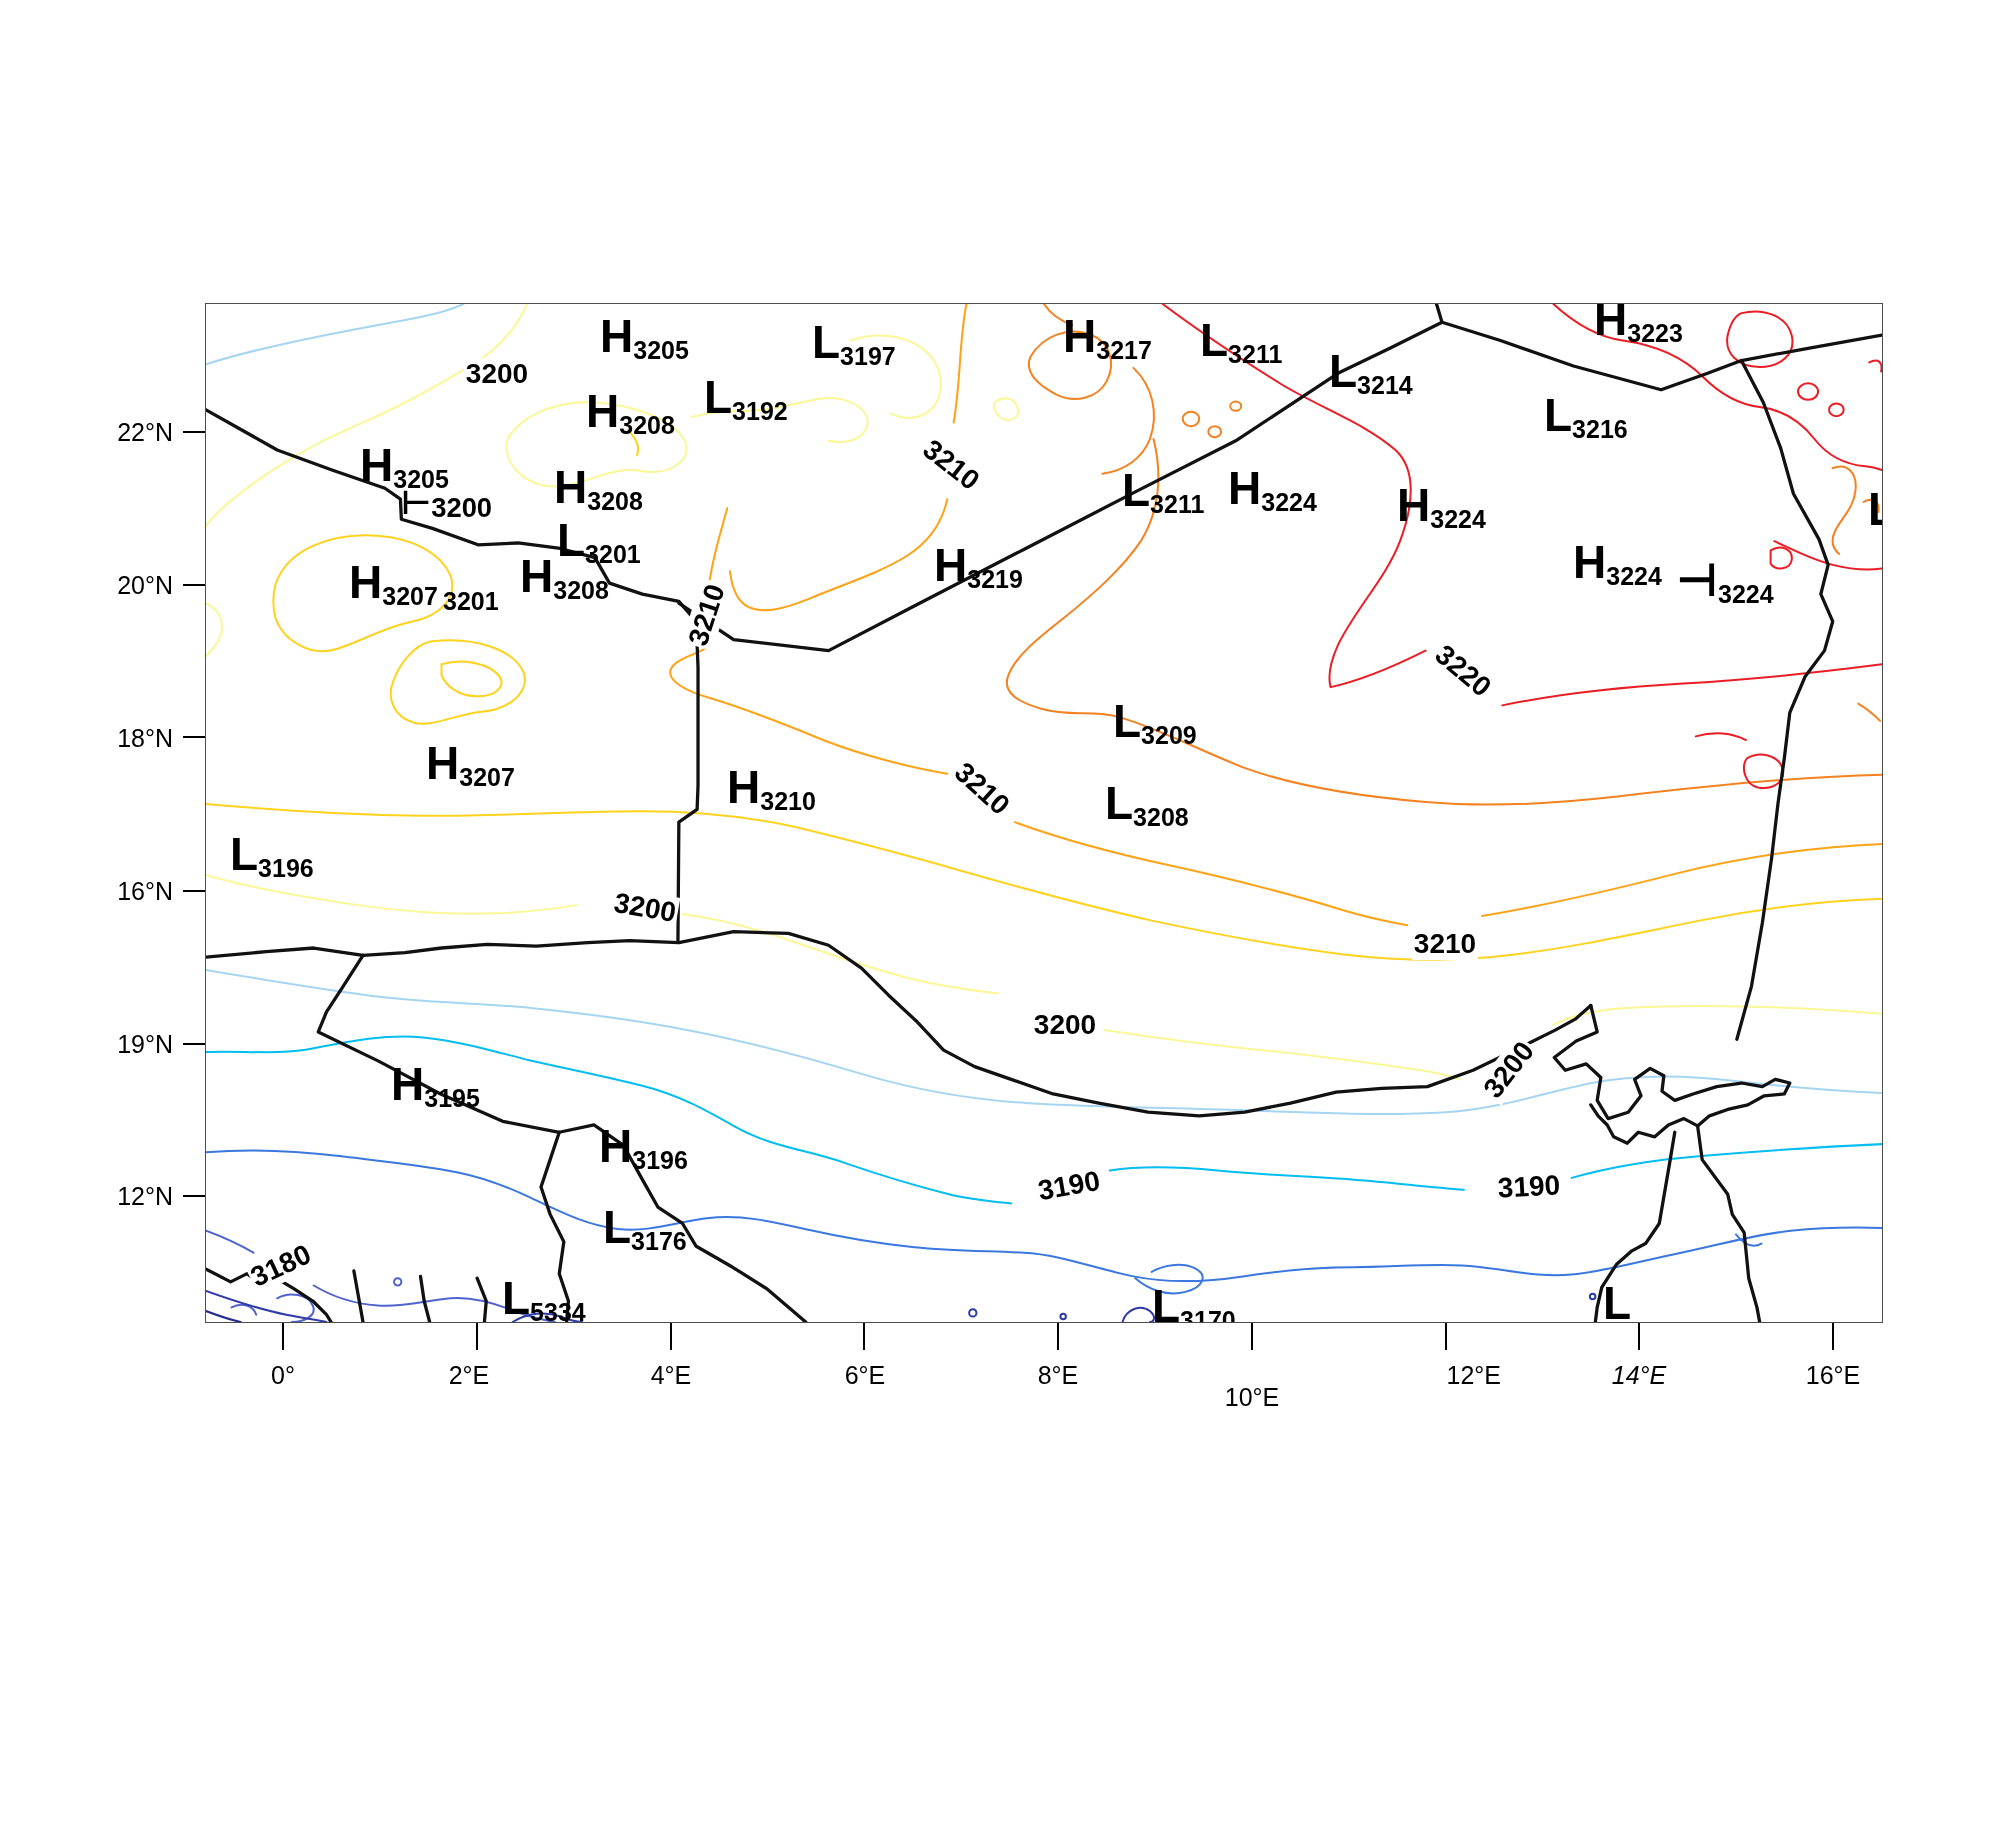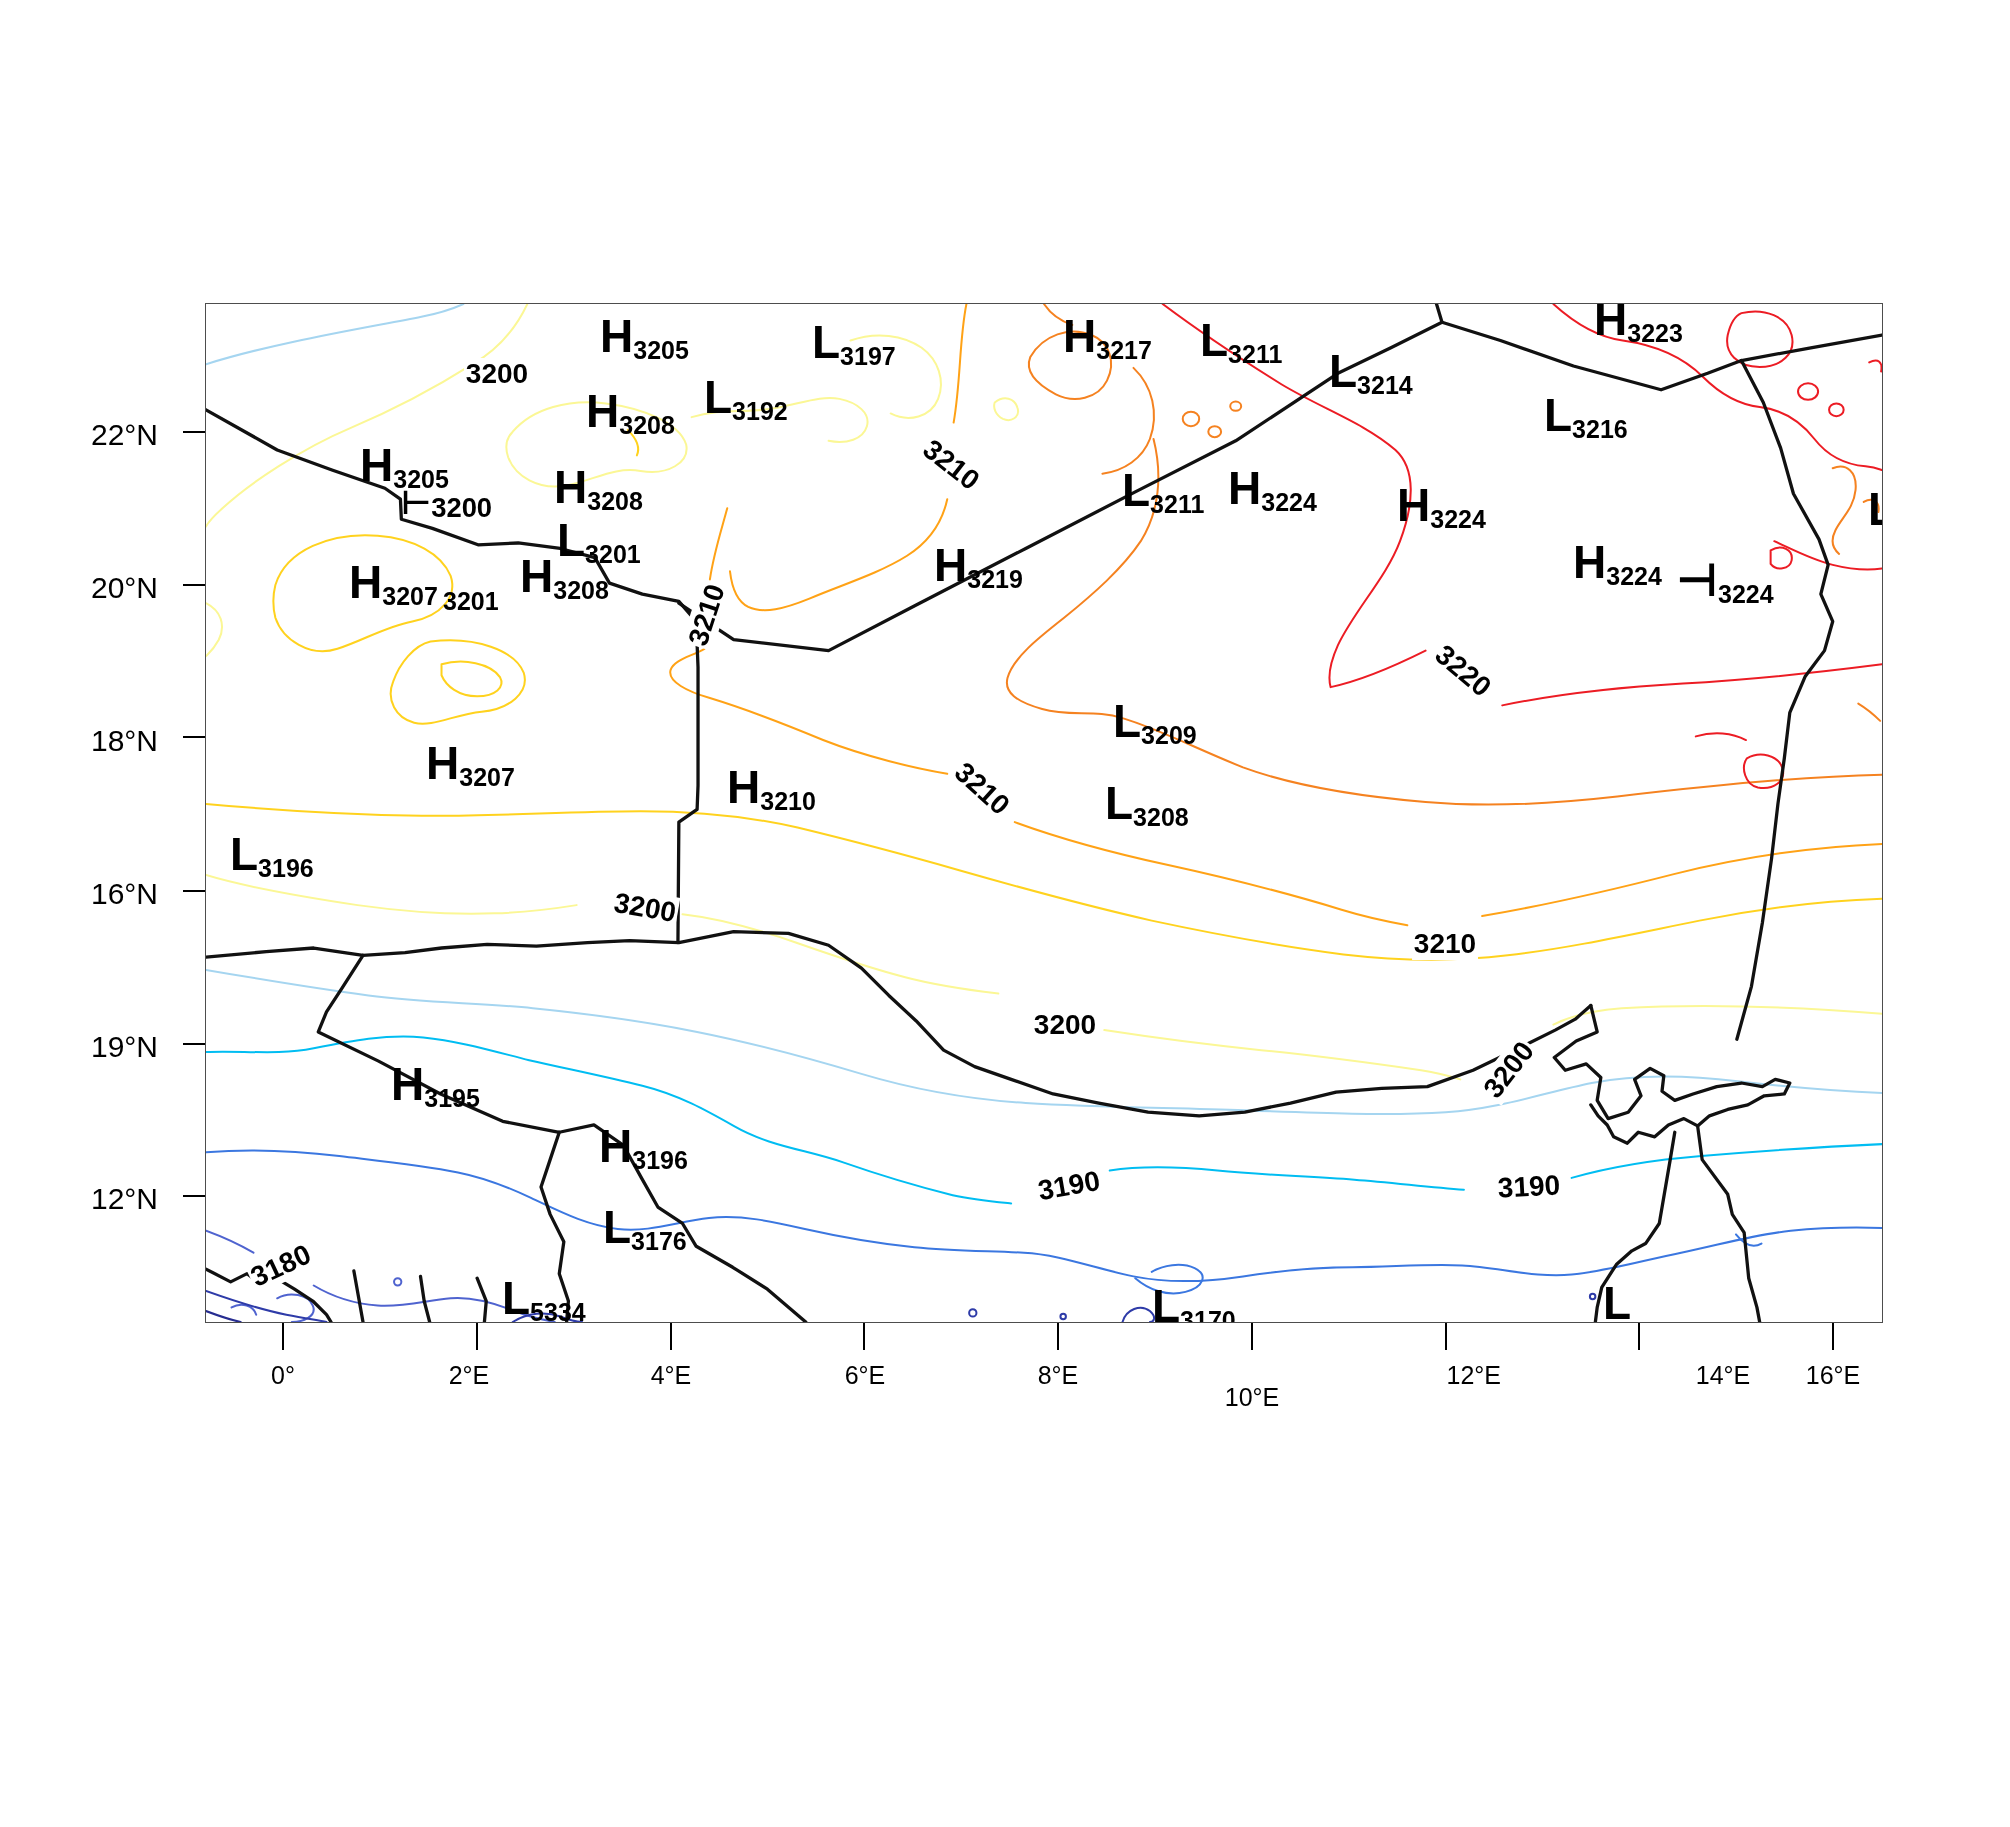--- a/index.html
+++ b/index.html
@@ -12,21 +12,21 @@
   #contours{position:absolute;left:0;top:0;width:100%;height:100%;}
   .marker{position:absolute;display:flex;align-items:flex-start;font-weight:bold;
           line-height:1;white-space:nowrap;}
   .m-letter{font-size:46px;line-height:0.84;}
   .m-value{font-size:25px;line-height:1;margin-top:21px;}
   .marker.small .m-letter{font-size:33px;line-height:0.9;}
   .marker.small .m-value{font-size:27.4px;margin-top:5.5px;}
   .clabel{position:absolute;font-size:28px;font-weight:bold;white-space:nowrap;
           background:#ffffff;padding:0 1.8px;transform-origin:center center;}
   .lat-tick{position:absolute;width:22px;height:1.8px;background:#000;}
-  .lat-label{position:absolute;width:82px;font-size:30px;}
+  .lat-label{position:absolute;width:82px;text-align:right;font-size:25px;}
   .lon-tick{position:absolute;width:1.8px;height:27.4px;background:#000;}
   .lon-label{position:absolute;width:110px;text-align:center;font-size:25px;}
 </style>
 </head>
 <body>
 
 <div id="screen">
 
 
   <div id="lat-axis">
@@ -52,21 +52,21 @@
       <div class="lon-label" style="left: 616px; top: 1361px;">4°E</div>
       <div class="lon-tick" style="left: 863px; top: 1323px;"></div>
       <div class="lon-label" style="left: 810px; top: 1361px;">6°E</div>
       <div class="lon-tick" style="left: 1057px; top: 1323px;"></div>
       <div class="lon-label" style="left: 1003px; top: 1361px;">8°E</div>
       <div class="lon-tick" style="left: 1251px; top: 1323px;"></div>
       <div class="lon-label" style="left: 1197px; top: 1361px; margin-top: 22px;">10°E</div>
       <div class="lon-tick" style="left: 1445px; top: 1323px;"></div>
       <div class="lon-label" style="left: 1391px; top: 1361px; text-align: right;">12°E</div>
       <div class="lon-tick" style="left: 1638px; top: 1323px;"></div>
-      <div class="lon-label" style="left: 1668px; top: 1361px;">14°E</div>
+      <div class="lon-label" style="left: 1584px; top: 1361px; font-style: italic;">14°E</div>
       <div class="lon-tick" style="left: 1832px; top: 1323px;"></div>
       <div class="lon-label" style="left: 1778px; top: 1361px;">16°E</div>
     </div>
 
   <div id="map-area">
     <svg id="contours" viewBox="224 332 1836 1116" preserveAspectRatio="none" fill="none" stroke-linecap="round" stroke-linejoin="round">
 
       <g stroke-width="2.2">
 
         <path d="M224,398 C300,374 400,358 460,346 C480,342 495,337 506,332" stroke="#a5d5f0"></path>

